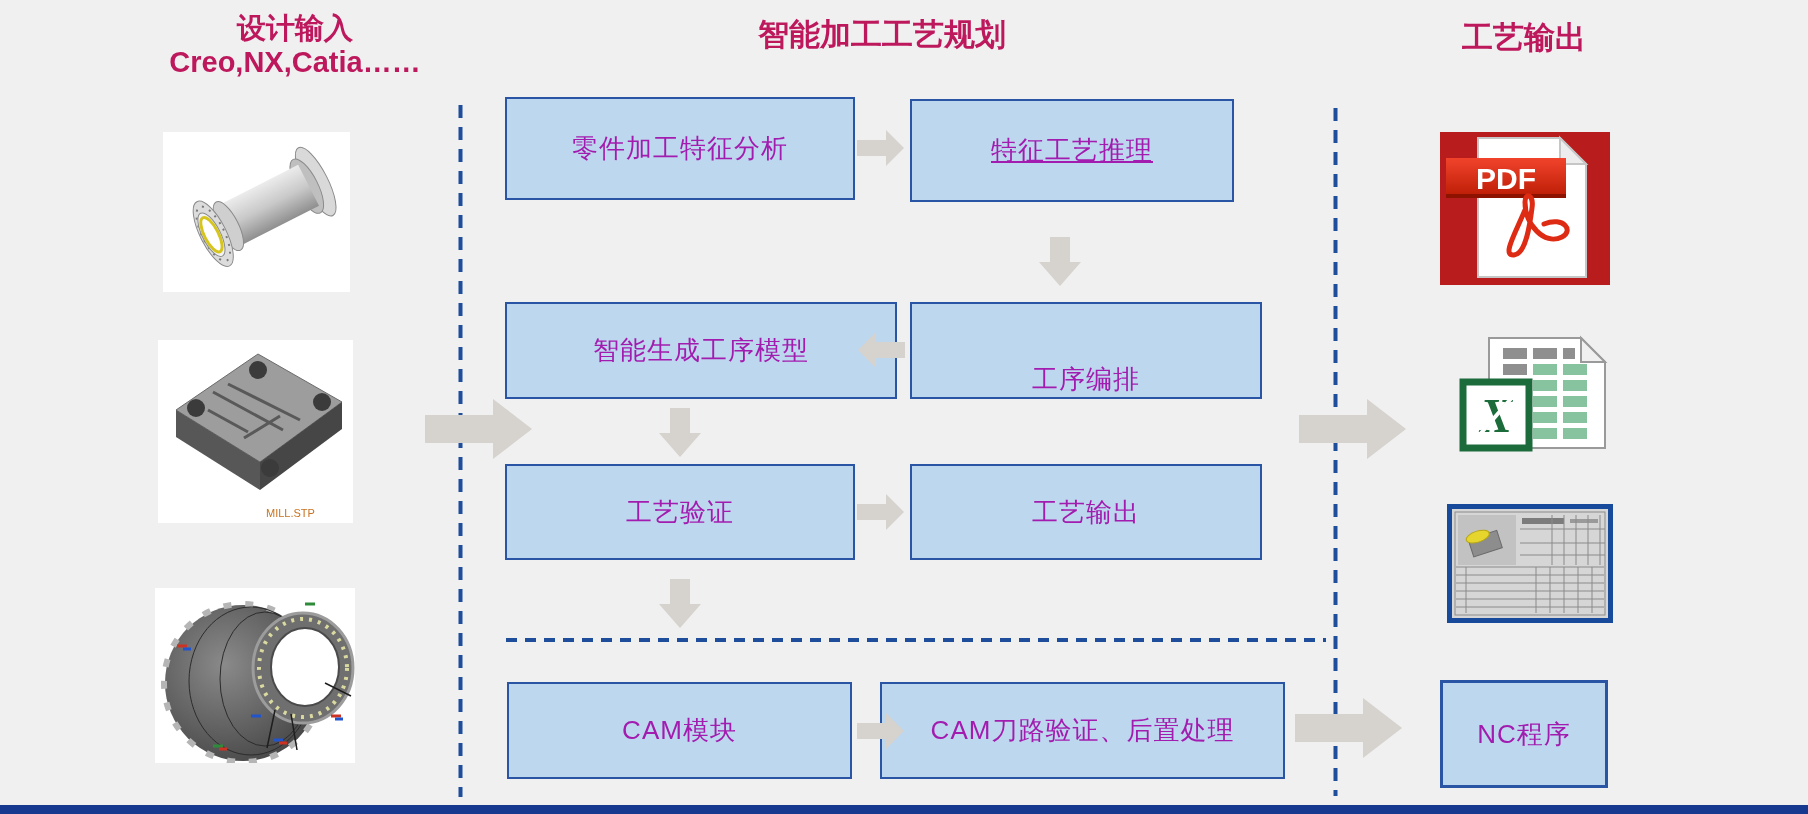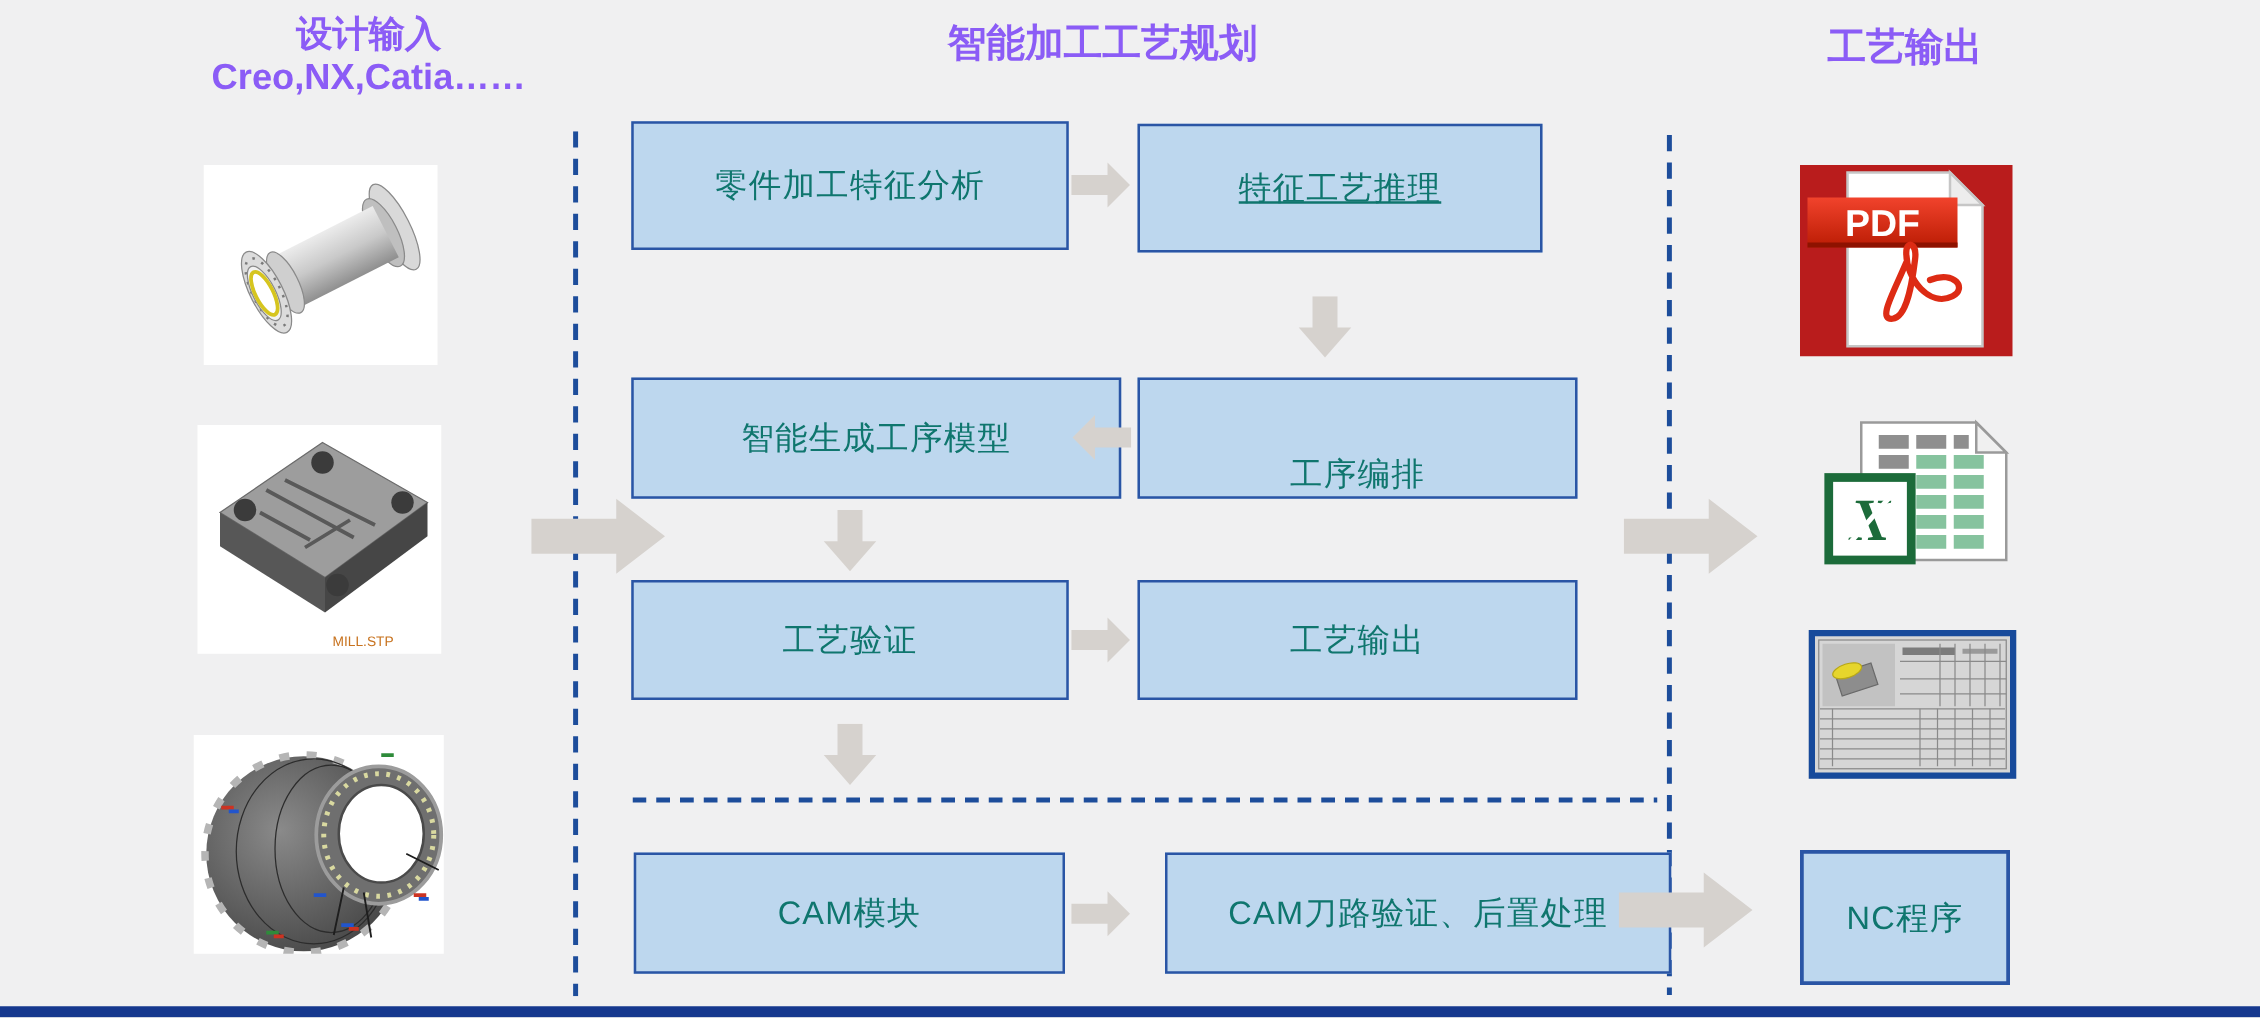--- a/index.html
+++ b/index.html
@@ -1,34 +1,34 @@
 <!DOCTYPE html>
 <html><head>
 <meta charset="utf-8">
 <style>
   html,body{margin:0;padding:0;background:#e9e9e9;}
   #canvas{position:relative;width:1808px;height:814px;background:#f0f0f1;
           font-family:"Liberation Sans",sans-serif;overflow:hidden;}
 
-  .col-header{position:absolute;color:#8b5cf6;font-weight:bold;text-align:center;line-height:1.16;}
+  .col-header{position:absolute;color:#be185d;font-weight:bold;text-align:center;line-height:1.16;}
   #hdr-left{left:130px;top:12px;width:330px;font-size:29px;}
   #hdr-center{left:712px;top:17px;width:340px;font-size:31px;}
   #hdr-right{left:1414px;top:20px;width:220px;font-size:31px;}
 
   .flow-box{position:absolute;background:#bdd7ee;border:2px solid #2a55a5;
             display:flex;align-items:center;justify-content:center;
-            font-size:26px;color:#0f766e;box-sizing:border-box;letter-spacing:1px;}
+            font-size:26px;color:#a21caf;box-sizing:border-box;letter-spacing:1px;}
   .b1{left:505px;top:97px;width:350px;height:103px;}
   .b2{left:910px;top:99px;width:324px;height:103px;text-decoration:underline;}
   .b3{left:505px;top:302px;width:392px;height:97px;}
   .b4{left:910px;top:302px;width:352px;height:97px;align-items:flex-end;}
   .b5{left:505px;top:464px;width:350px;height:96px;}
   .b6{left:910px;top:464px;width:352px;height:96px;}
   .b7{left:507px;top:682px;width:345px;height:97px;text-align:right;}
-  .b8{left:932px;top:682px;width:405px;height:97px;}
+  .b8{left:880px;top:682px;width:405px;height:97px;}
   #nc-box{left:1440px;top:680px;width:168px;height:108px;border-width:3px;}
 
   .arrow{position:absolute;}
   .arrow svg{display:block;}
   .arrow polygon{fill:#d6d2ce;}
 
   .dash{position:absolute;}
   .dash line{stroke:#1d4d9b;}
 
   .img-card{position:absolute;background:#fff;}

